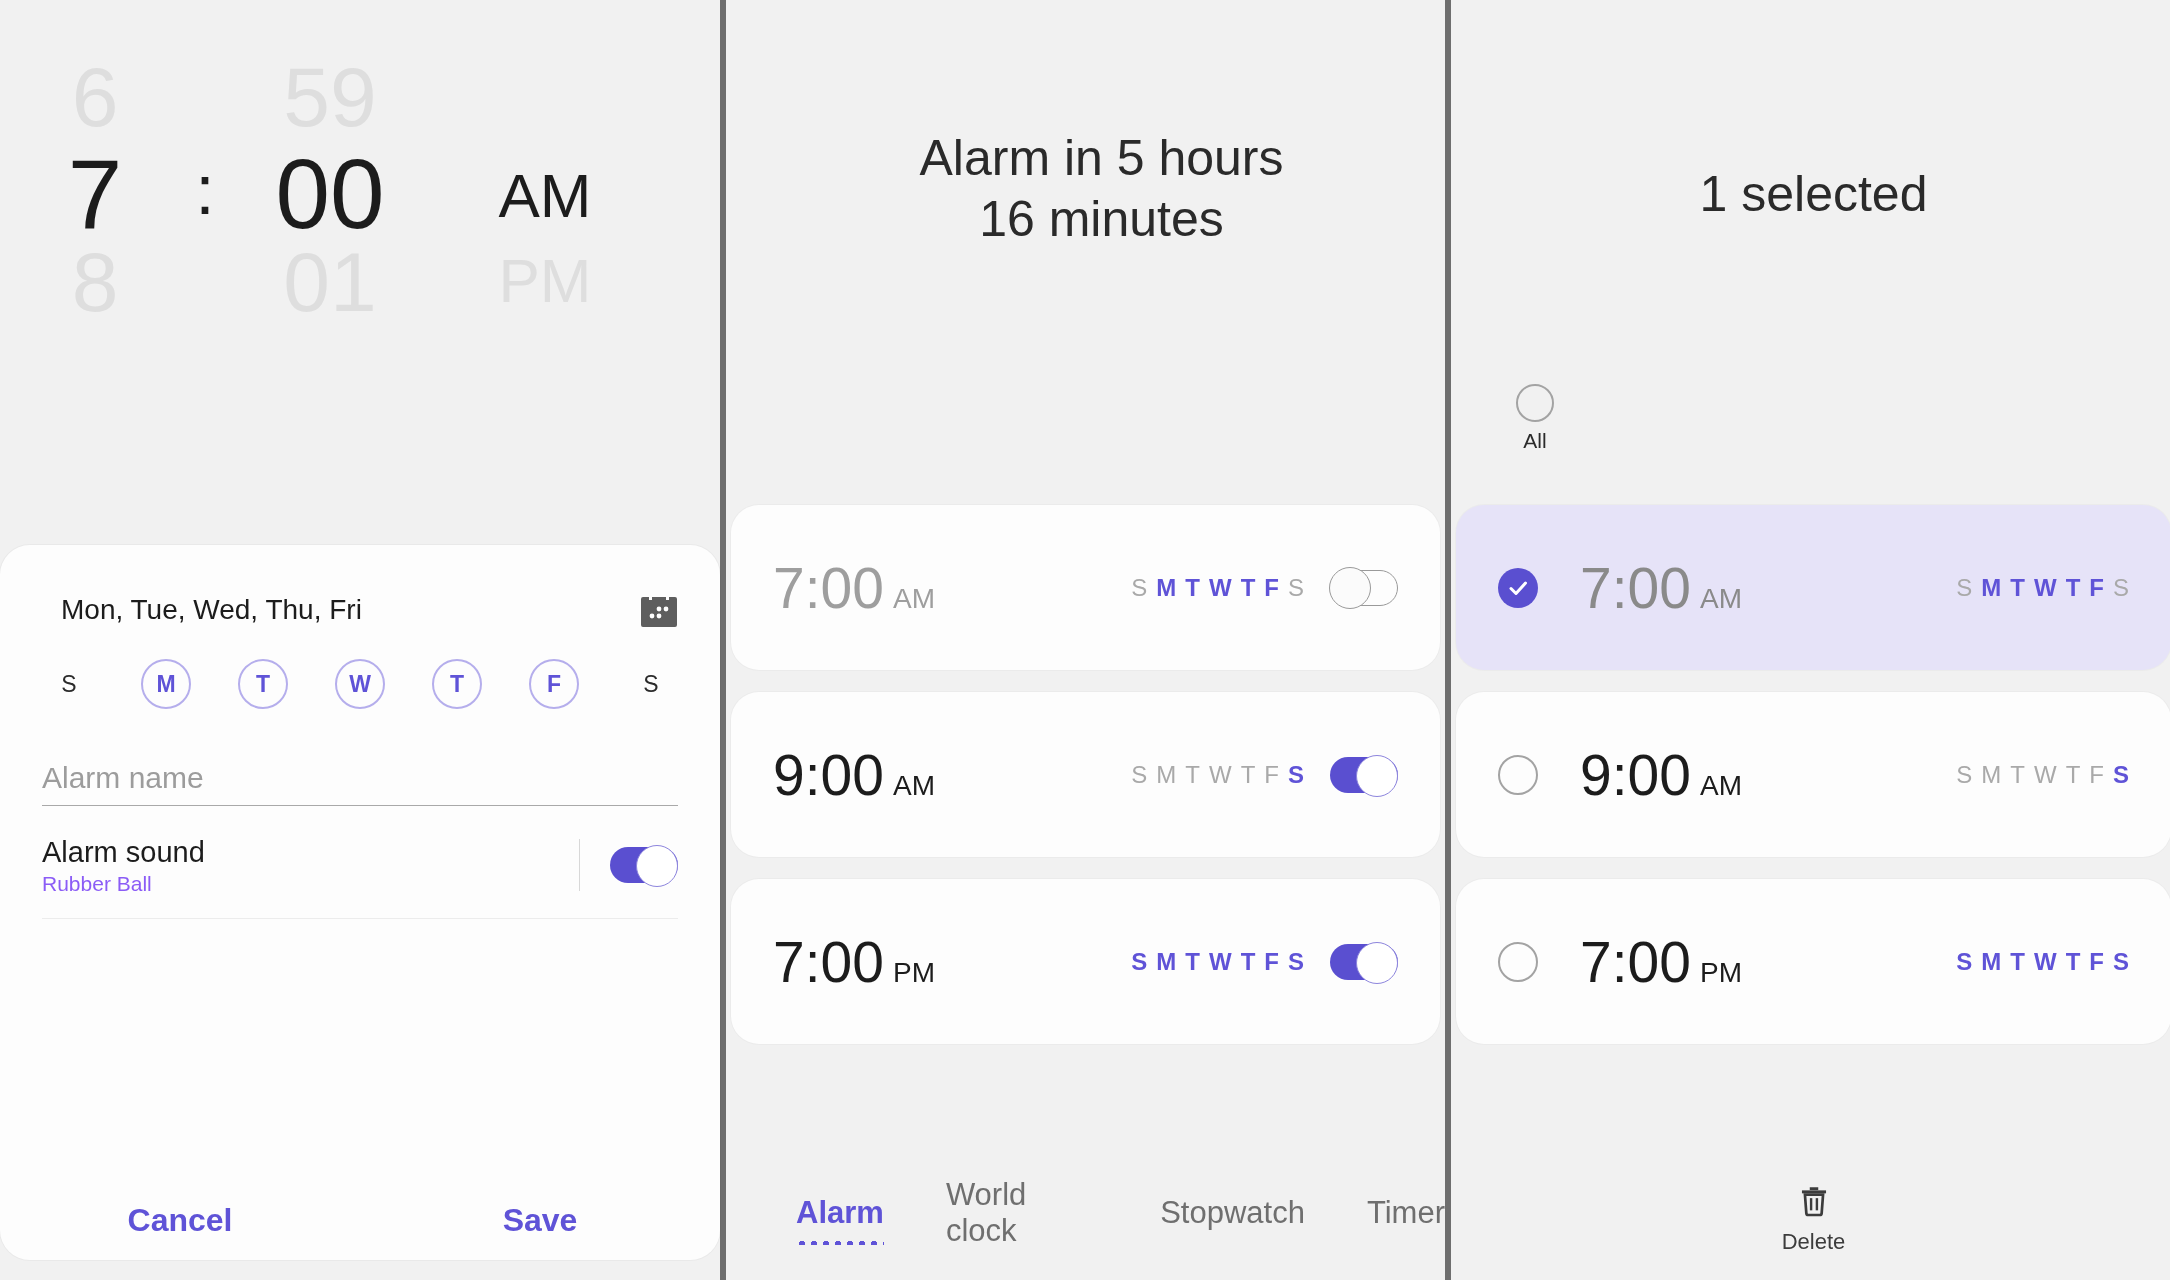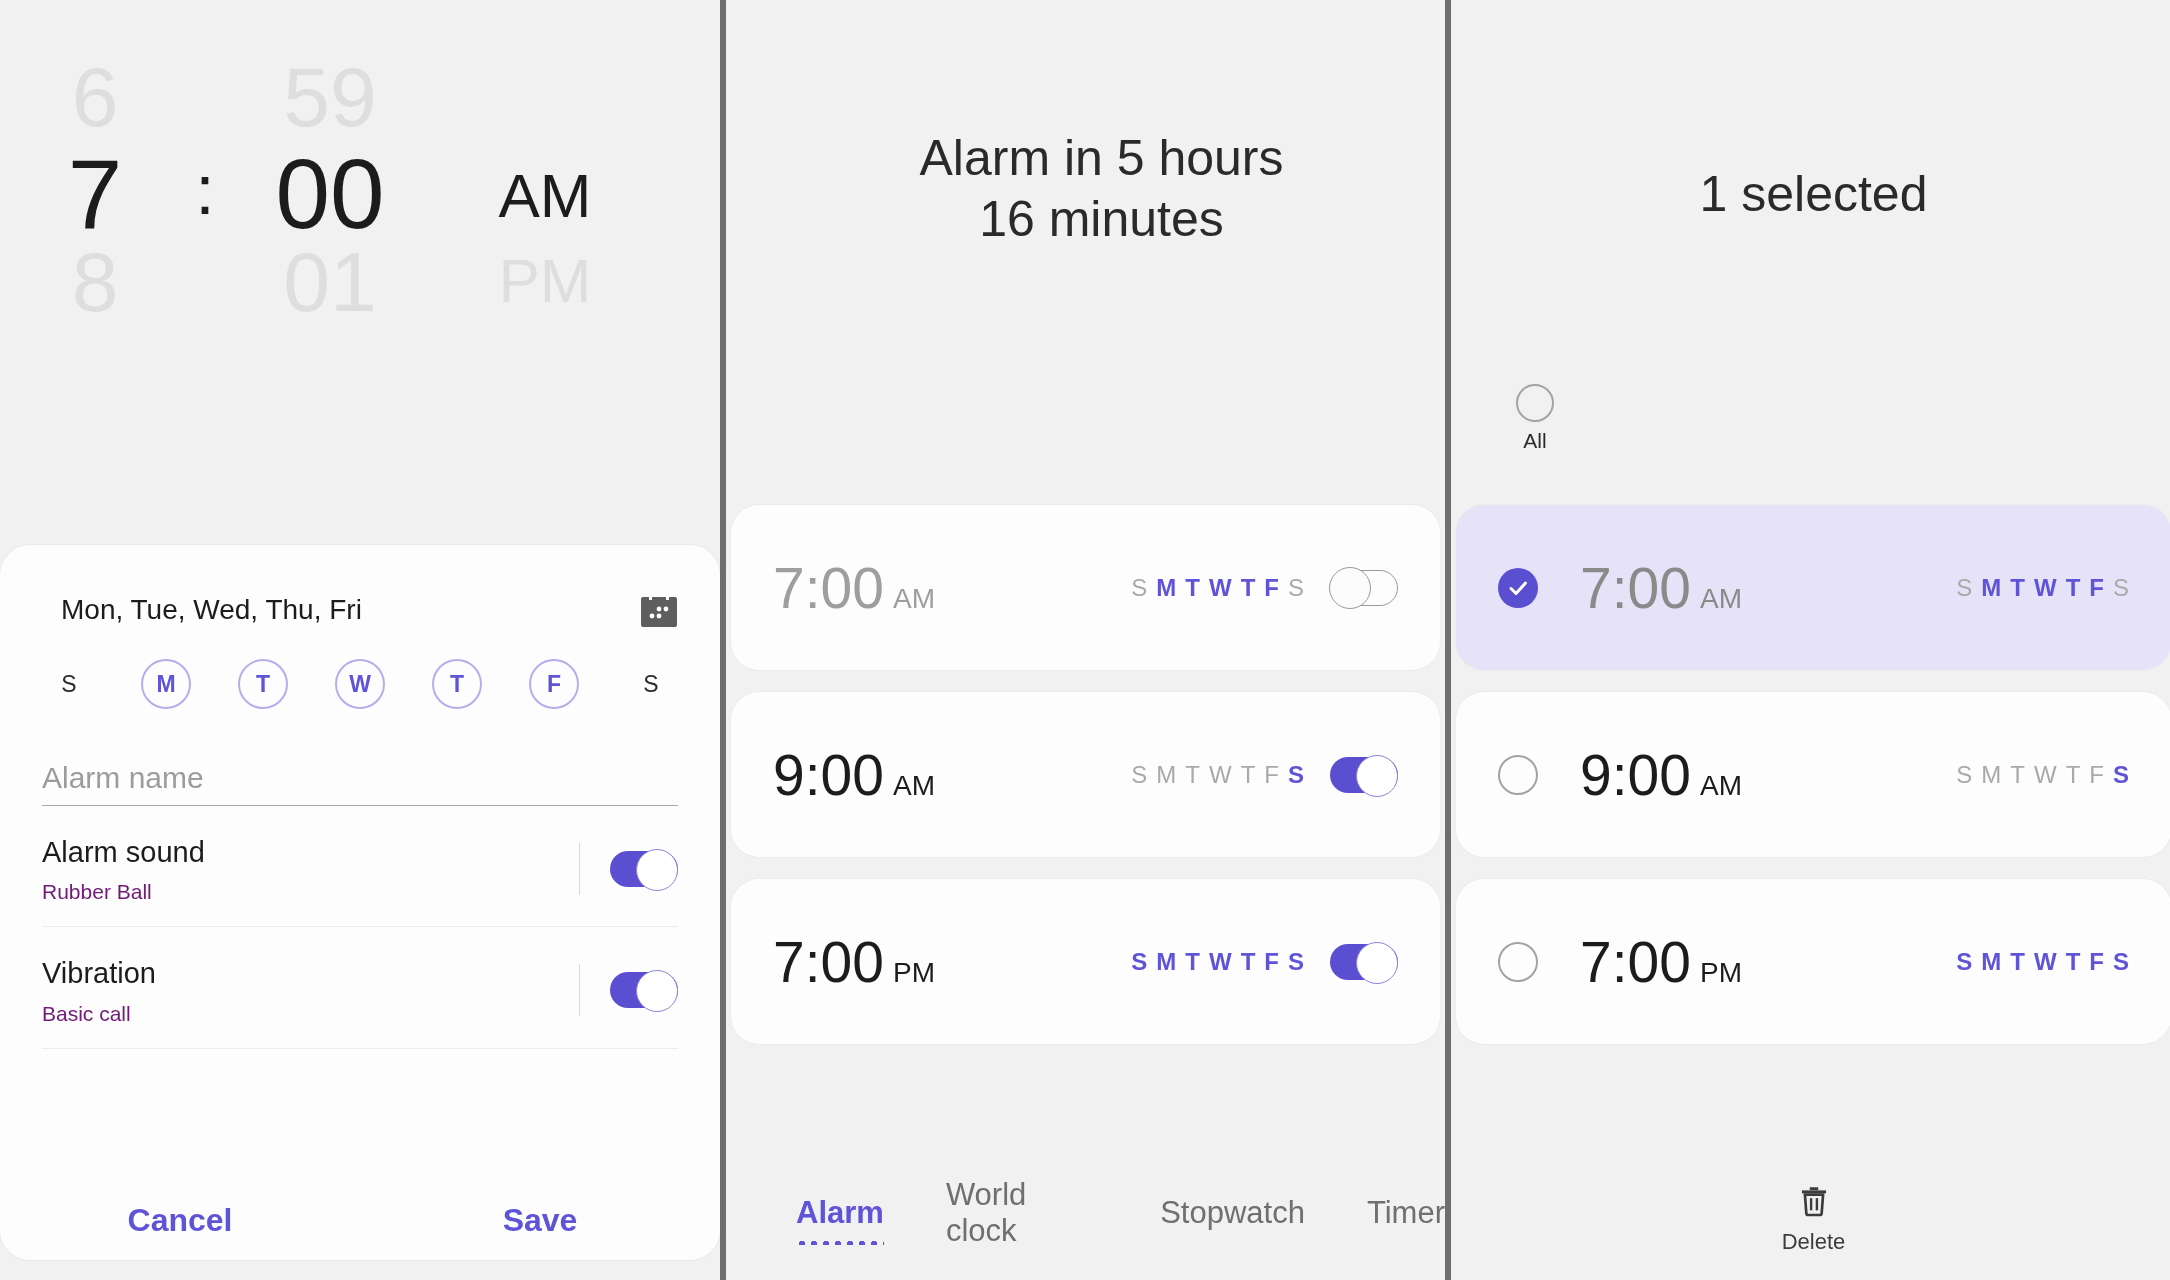--- a/index.html
+++ b/index.html
@@ -89,21 +89,21 @@
     font-size: 30px; color: #1c1c1c;
   }
   .name-field input::placeholder { color: #9c9c9c; }
 
   .opt-row {
     display: flex; align-items: center; justify-content: space-between;
     padding: 28px 0 22px 0;
     border-bottom: 1px solid #ececec;
   }
   .opt-left .opt-title { font-size: 29px; color: #1c1c1c; line-height: 1.25; }
-  .opt-left .opt-sub   { font-size: 21px; color: #701a75; margin-top: 10px; }
+  .opt-left .opt-sub   { font-size: 21px; color: #8b5cf6; margin-top: 2px; }
   .opt-right { display: flex; align-items: center; }
   .opt-divider { width: 1px; height: 52px; background: #d8d8d8; margin-right: 30px; }
 
   .toggle {
     width: 68px; height: 36px; border-radius: 18px;
     position: relative; flex: 0 0 auto;
   }
   .toggle.on { background: #5a4fd0; }
   .toggle.on::after {
     content: ''; position: absolute; right: 0px; top: -2px;
@@ -301,30 +301,20 @@
         <div class="opt-left">
           <div class="opt-title">Alarm sound</div>
           <div class="opt-sub">Rubber Ball</div>
         </div>
         <div class="opt-right">
           <div class="opt-divider"></div>
           <div class="toggle on"></div>
         </div>
       </div>
 
-      <div class="opt-row">
-        <div class="opt-left">
-          <div class="opt-title">Vibration</div>
-          <div class="opt-sub">Basic call</div>
-        </div>
-        <div class="opt-right">
-          <div class="opt-divider"></div>
-          <div class="toggle on"></div>
-        </div>
-      </div>
 
     </div>
 
     <div class="edit-actions">
       <div>
         <span class="btn-text">Cancel</span>
       </div>
       <div>
         <span class="btn-text">Save</span>
       </div>

